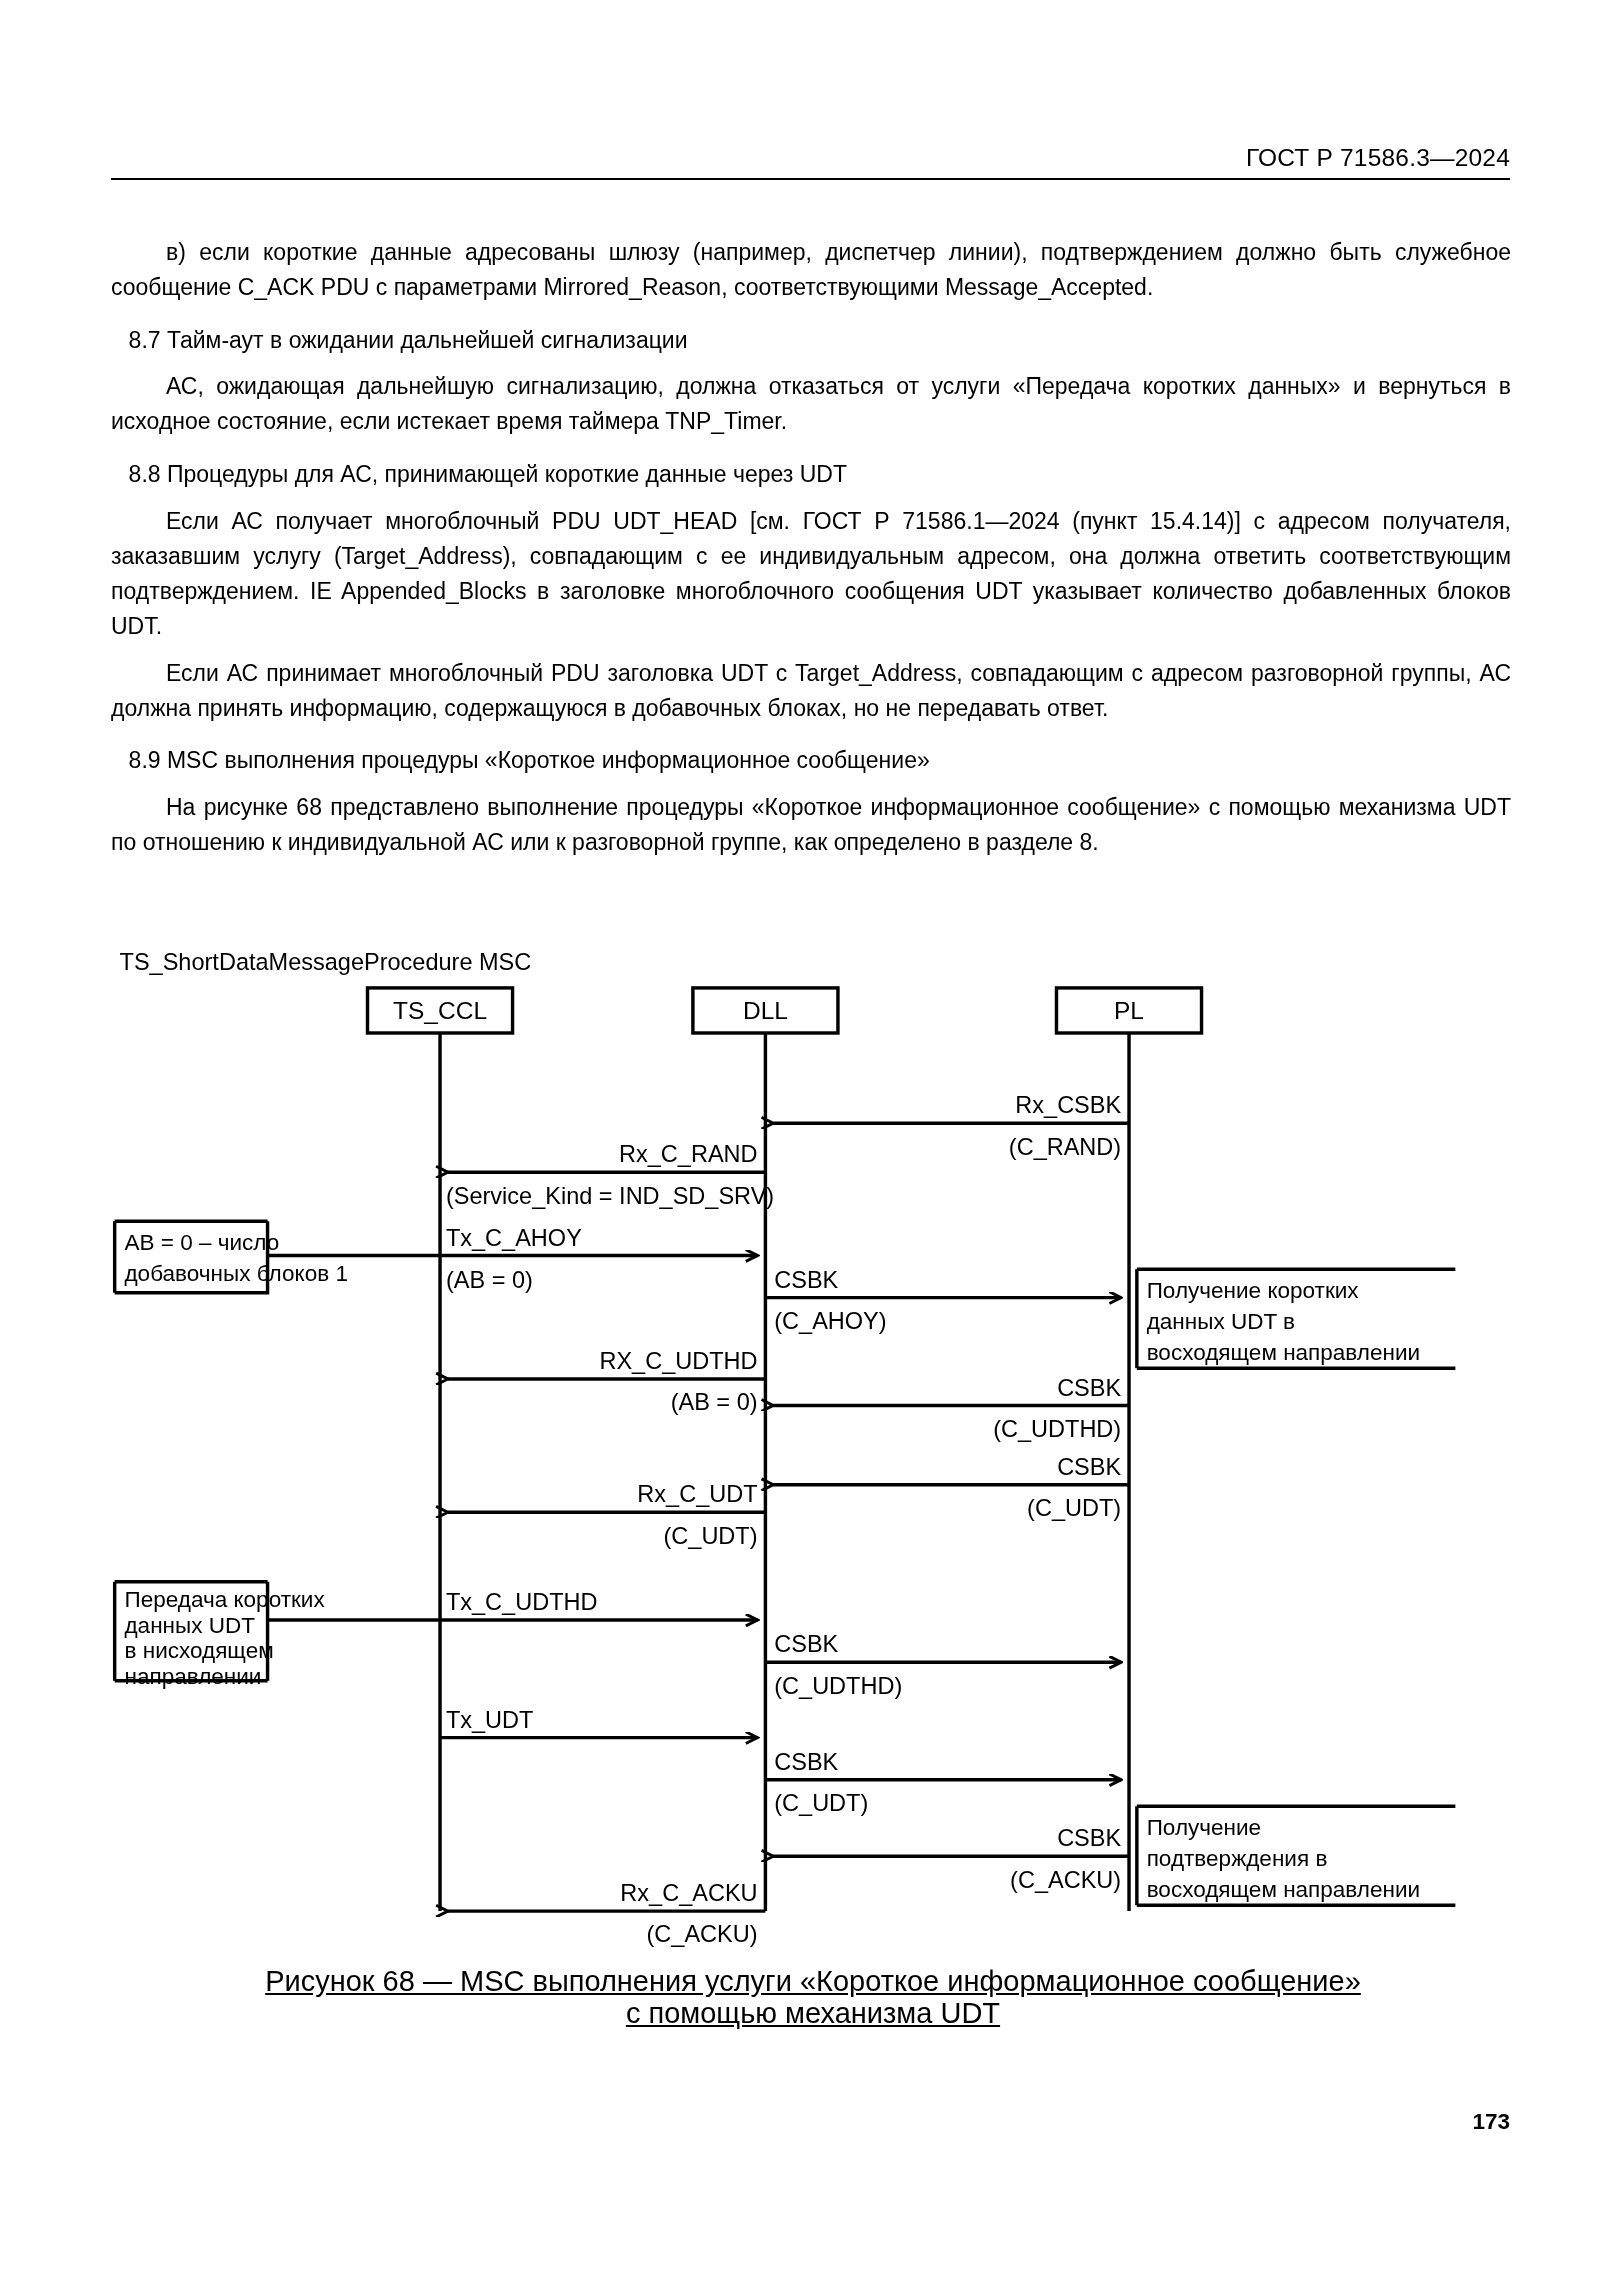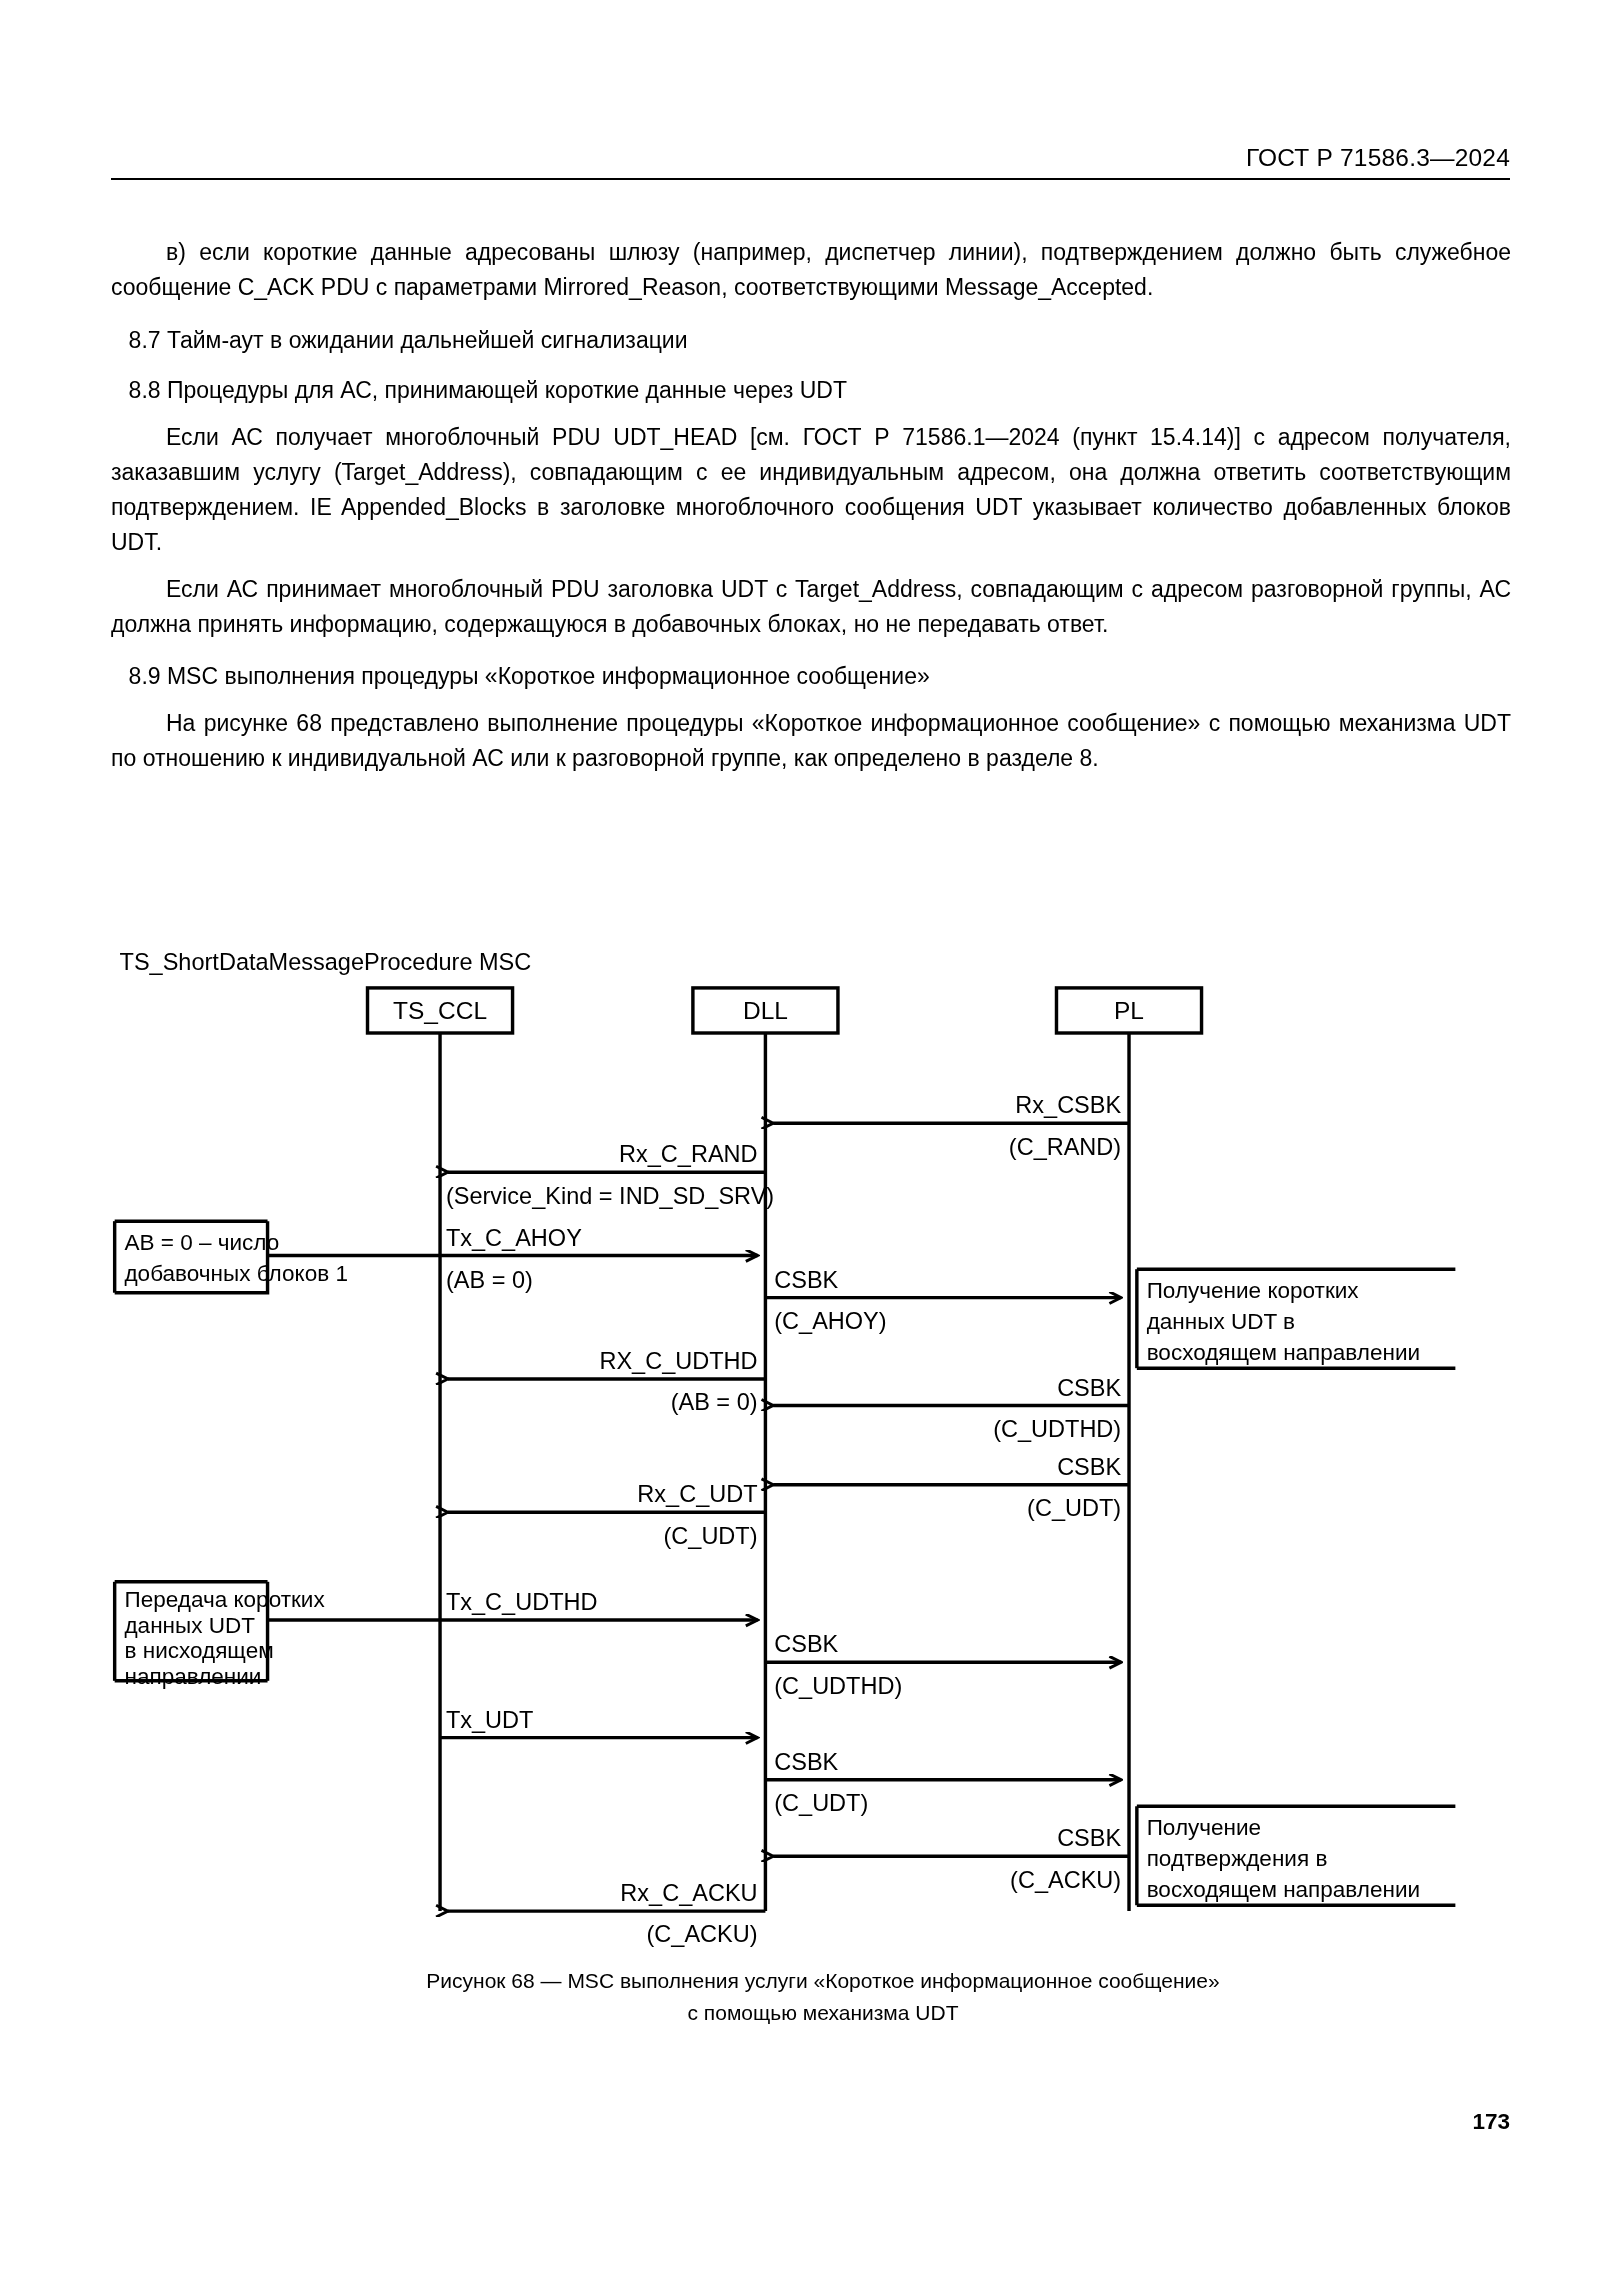--- a/index.html
+++ b/index.html
@@ -66,25 +66,26 @@
     top: 931px;
     width: 1621px;
     height: 1039px;
   }
   #msc svg { display: block; }
 
   
   .fig-caption {
     position: absolute;
     top: 1965px;
-    left: 123px;
+    left: 113px;
     width: 1400px;
     text-align: center;
-    font-size: 21px;
+    font-size: 29px;
     line-height: 32px;
+    text-decoration: underline;
   }
 
   
   .page-number {
     position: absolute;
     top: 2109px;
     right: 111px;
     font-size: 22.5px;
     font-weight: bold;
   }
@@ -93,20 +94,21 @@
 <body>
 
 <div class="page-header">ГОСТ Р 71586.3—2024</div>
 <div class="header-rule"></div>
 
 <div class="content">
 
   <p class="para">в) если короткие данные адресованы шлюзу (например, диспетчер линии), подтверждением должно быть служебное сообщение C_ACK PDU с параметрами Mirrored_Reason, соответствующими Message_Accepted.</p>
 
   <h3 class="head">8.7 Тайм-аут в ожидании дальнейшей сигнализации</h3>
+  <p class="para">АС, ожидающая дальнейшую сигнализацию, должна отказаться от услуги «Передача коротких данных» и вернуться в исходное состояние, если истекает время таймера TNP_Timer.</p>
 
   <h3 class="head">8.8 Процедуры для АС, принимающей короткие данные через UDT</h3>
   <p class="para">Если АС получает многоблочный PDU UDT_HEAD [см. ГОСТ Р 71586.1—2024 (пункт 15.4.14)] с адресом получателя, заказавшим услугу (Target_Address), совпадающим с ее индивидуальным адресом, она должна ответить соответствующим подтверждением. IE Appended_Blocks в заголовке многоблочного сообщения UDT указывает количество добавленных блоков UDT.</p>
   <p class="para">Если АС принимает многоблочный PDU заголовка UDT с Target_Address, совпадающим с адресом разговорной группы, АС должна принять информацию, содержащуюся в добавочных блоках, но не передавать ответ.</p>
 
   <h3 class="head">8.9 MSC выполнения процедуры «Короткое информационное сообщение»</h3>
   <p class="para">На рисунке 68 представлено выполнение процедуры «Короткое информационное сообщение» с помощью механизма UDT по отношению к индивидуальной АС или к разговорной группе, как определено в разделе 8.</p>
 </div>
 
 <div id="msc">

